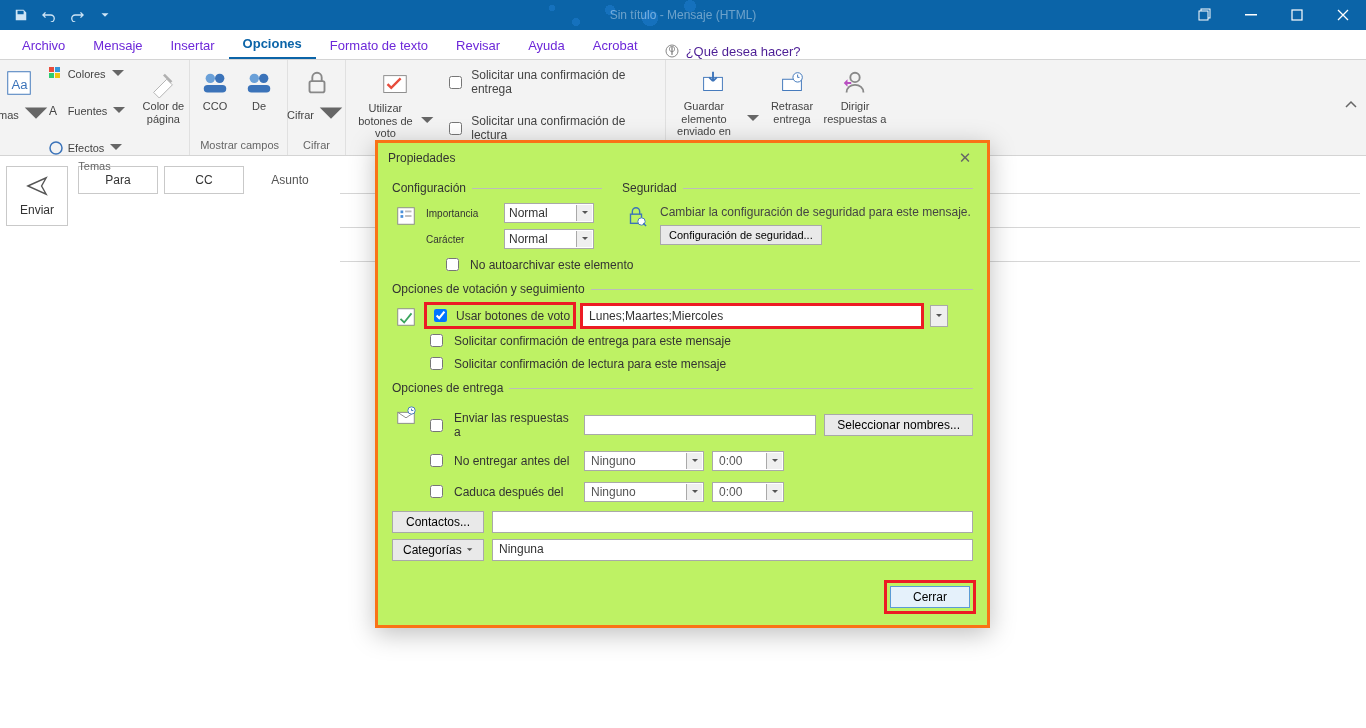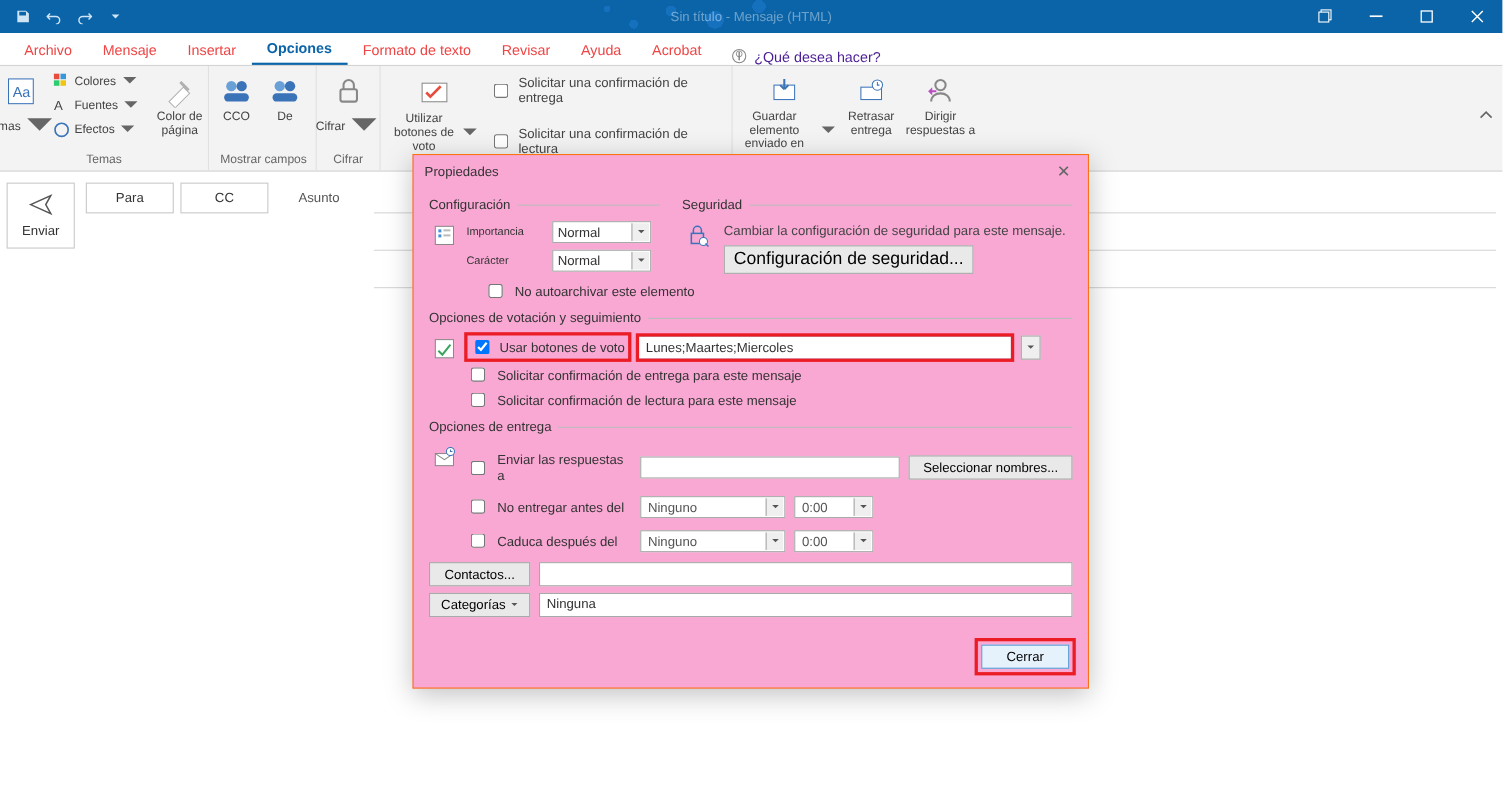--- a/index.html
+++ b/index.html
@@ -17,80 +17,80 @@
     radial-gradient(circle at 12px 8px,#1d7acb 3px,transparent 3px),
     radial-gradient(circle at 36px 22px,#1d7acb 4px,transparent 4px),
     radial-gradient(circle at 70px 10px,#1d7acb 5px,transparent 5px),
     radial-gradient(circle at 110px 18px,#1d7acb 8px,transparent 8px),
     radial-gradient(circle at 150px 6px,#1d7acb 6px,transparent 6px),
     linear-gradient(90deg,#0b64a8 0,#0b64a8);
     opacity:.6;}
 
   
   .menubar { height:30px; background:#fff; border-bottom:1px solid #d4d4d4; display:flex; align-items:flex-end; padding:0 8px; gap:0;}
-  .menubar .tab { padding:6px 14px; font-size:13px; color:#ef4444; cursor:default;}
+  .menubar .tab { padding:6px 14px; font-size:13px; color:#6d28d9; cursor:default;}
   .menubar .tab.active { color:#0b64a8; border-bottom:2px solid #0b64a8; font-weight:600;}
   .menubar .tellme { display:flex; align-items:center; gap:6px; margin-left:12px; color:#777;}
   .menubar .tellme svg{width:16px;height:16px;}
   .menubar .tellme-label{ font-size:13px; color:#4c1d95;}
 
   
   .ribbon { height:96px; background:#f3f3f3; border-bottom:1px solid #d4d4d4; display:flex; position:relative;}
   .rgroup { border-right:1px solid #e0e0e0; padding:4px 8px 2px 8px; display:flex; flex-direction:column; align-items:center; justify-content:space-between;}
   .rgroup .gbody { display:flex; align-items:flex-start; gap:4px; flex:1;}
   .rgroup .glabel { font-size:11px; color:#666; padding:2px 0;}
   .bigbtn { width:52px; display:flex; flex-direction:column; align-items:center; gap:2px; padding:4px 0; cursor:default;}
   .bigbtn svg { width:30px; height:30px; }
   .bigbtn .cap { font-size:11px; color:#444; text-align:center; line-height:1.15; display:flex; align-items:center; gap:2px; justify-content:center;}
-  .smallrow { display:flex; flex-direction:column; gap:2px;}
+  .smallrow { display:flex; flex-direction:column; gap:17px;}
   .sbtn { display:flex; align-items:center; gap:4px; padding:2px 4px; font-size:11px; color:#444; cursor:default; white-space:nowrap;}
   .sbtn svg { width:16px; height:16px;}
   .collapse { position:absolute; right:8px; top:38px; color:#666;}
   .chkline { display:flex; align-items:center; gap:6px; font-size:12px; color:#444; padding:4px 0;}
   .chkline input{ width:13px; height:13px;}
 
   
   .compose { display:flex; padding:10px 6px; gap:10px;}
   .sendcol { width:62px; display:flex; flex-direction:column; align-items:center; gap:6px;}
   .sendbtn { width:62px; height:60px; border:1px solid #c9c9c9; background:#fff; display:flex; flex-direction:column; align-items:center; justify-content:center; gap:6px; cursor:default;}
   .sendbtn svg{width:22px;height:22px;}
   .rcol { display:flex; flex-direction:row; gap:6px; flex:0 0 84px;}
   .pillbtn { width:80px; height:28px; border:1px solid #c9c9c9; background:#fff; display:flex; align-items:center; justify-content:center; font-size:12px; cursor:default;}
   .fields { flex:1; display:flex; flex-direction:column; gap:6px;}
   .fld { height:28px; border-bottom:1px solid #d6d6d6;}
   .asunto-row{ display:flex; align-items:center; gap:12px;}
   .asunto-row .albl{ width:148px; text-align:center; color:#555;}
 
   
-  .overlay { position:absolute; left:375px; top:140px; width:615px; background:#f9a8d4; border:1px solid #f97316; box-shadow:0 6px 24px rgba(0,0,0,.25);}
+  .overlay { position:absolute; left:375px; top:140px; width:615px; background:#bef264; border:3px solid #f97316; box-shadow:0 6px 24px rgba(0,0,0,.25);}
   .dlg-title { height:30px; display:flex; align-items:center; justify-content:space-between; padding:0 10px; font-size:12px; color:#333;}
   .dlg-close { width:24px; height:24px; display:flex; align-items:center; justify-content:center; color:#666; font-size:15px; cursor:default;}
   .dlg-body { padding:0 14px 14px 14px;}
   fieldset { border:none; border-top:1px solid #bcbcbc; margin:8px 0 0 0; padding:8px 0 0 0;}
   legend { padding:0 6px 0 0; font-size:12px; color:#333;}
   .twocol { display:flex; gap:20px;}
   .cfgicon{ width:28px; display:flex; justify-content:center; padding-top:2px;}
   .cfgicon svg{width:22px;height:22px;}
   .cfgrows{ display:flex; flex-direction:column; gap:6px;}
   .row { display:flex; align-items:center; gap:8px;}
   .row .lbl { width:70px; font-size:10px; color:#333;}
   select.sel, .combo { height:20px; width:90px; border:1px solid #a9a9a9; background:#fff; font-size:12px; padding:0 18px 0 4px; appearance:none; position:relative;}
   .combo { display:inline-flex; align-items:center; justify-content:space-between;}
   .combo .arrow{ position:absolute; right:1px; top:1px; bottom:1px; width:16px; border-left:1px solid #a9a9a9; background:#efefef; display:flex; align-items:center; justify-content:center;}
   .combo .arrow svg{width:8px;height:8px;}
   .seg-sec{ flex:1; }
   .seg-sec .desc{ font-size:12px; color:#444; padding:2px 0 6px 0;}
-  .secbtn{ padding:3px 8px; border:1px solid #a9a9a9; background:#e9e9e9; font-size:16px; cursor:default;}
+  .secbtn{ padding:3px 8px; border:1px solid #a9a9a9; background:#e9e9e9; font-size:11px; cursor:default;}
   .ck { width:13px;height:13px;}
   .redbx { outline:3px solid #ec1c24; outline-offset:-1px;}
   .wide-combo { flex:1; position:relative; height:22px; border:1px solid #7a99c9; background:#fff; display:flex; align-items:center; padding:0 22px 0 6px; font-size:12px;}
   .entrega .row{ margin:4px 0;}
   .txtfld{ flex:1; height:20px; border:1px solid #a9a9a9; background:#fff;}
   .selnames{ padding:3px 12px; border:1px solid #a9a9a9; background:#e9e9e9; font-size:12px; cursor:default;}
-  .smallcombo{ width:132px; position:relative; height:20px; border:1px solid #a9a9a9; background:#fff; display:flex; align-items:center; padding:0 20px 0 6px; font-size:12px; color:#555;}
+  .smallcombo{ width:120px; position:relative; height:20px; border:1px solid #a9a9a9; background:#fff; display:flex; align-items:center; padding:0 20px 0 6px; font-size:12px; color:#555;}
   .smallcombo .arrow{ position:absolute; right:1px; top:1px; bottom:1px; width:16px; border-left:1px solid #a9a9a9; background:#efefef; display:flex;align-items:center;justify-content:center;}
   .timecombo{ width:72px;}
   .dlgbtnrow{ display:flex; gap:8px; margin-top:6px; align-items:center;}
   .dlgbtn{ padding:3px 10px; border:1px solid #a9a9a9; background:#e9e9e9; font-size:12px; cursor:default; display:flex; align-items:center; gap:4px;}
   .catfld{ flex:1; height:22px; border:1px solid #a9a9a9; background:#fff; padding:2px 6px; font-size:12px;}
   .dlg-footer{ display:flex; justify-content:flex-end; padding-top:22px;}
   .closebtn-wrap{ padding:3px; outline:3px solid #ec1c24;}
   .closebtn{ padding:3px 22px; border:1px solid #5b9bd5; background:#e5f1fb; font-size:12px; cursor:default;}
   svg{ display:block;}
 </style>

